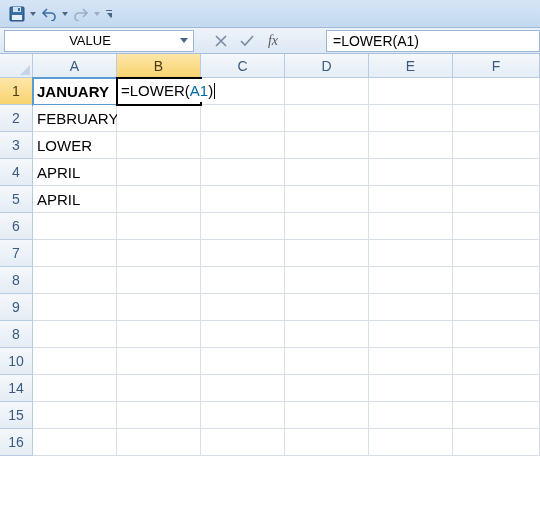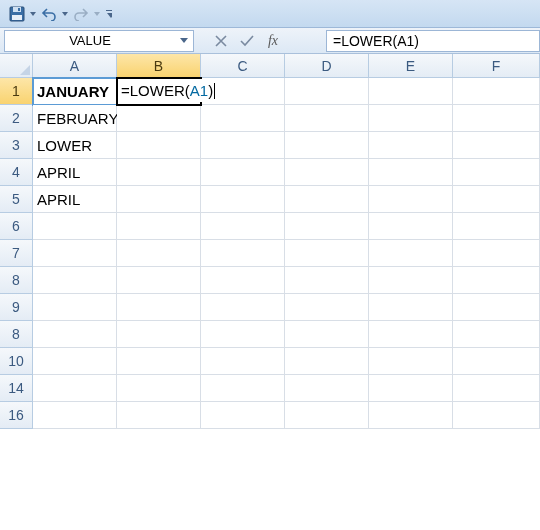--- a/index.html
+++ b/index.html
@@ -411,20 +411,29 @@
   <div class="row">
     <div class="row-hdr">14</div>
     <div class="cell w-a"></div>
     <div class="cell w-b"></div>
     <div class="cell w-c"></div>
     <div class="cell w-d"></div>
     <div class="cell w-e"></div>
     <div class="cell w-f"></div>
   </div>
 
+  <div class="row">
+    <div class="row-hdr">15</div>
+    <div class="cell w-a"></div>
+    <div class="cell w-b"></div>
+    <div class="cell w-c"></div>
+    <div class="cell w-d"></div>
+    <div class="cell w-e"></div>
+    <div class="cell w-f"></div>
+  </div>
 
   <div class="row">
     <div class="row-hdr">16</div>
     <div class="cell w-a"></div>
     <div class="cell w-b"></div>
     <div class="cell w-c"></div>
     <div class="cell w-d"></div>
     <div class="cell w-e"></div>
     <div class="cell w-f"></div>
   </div>

